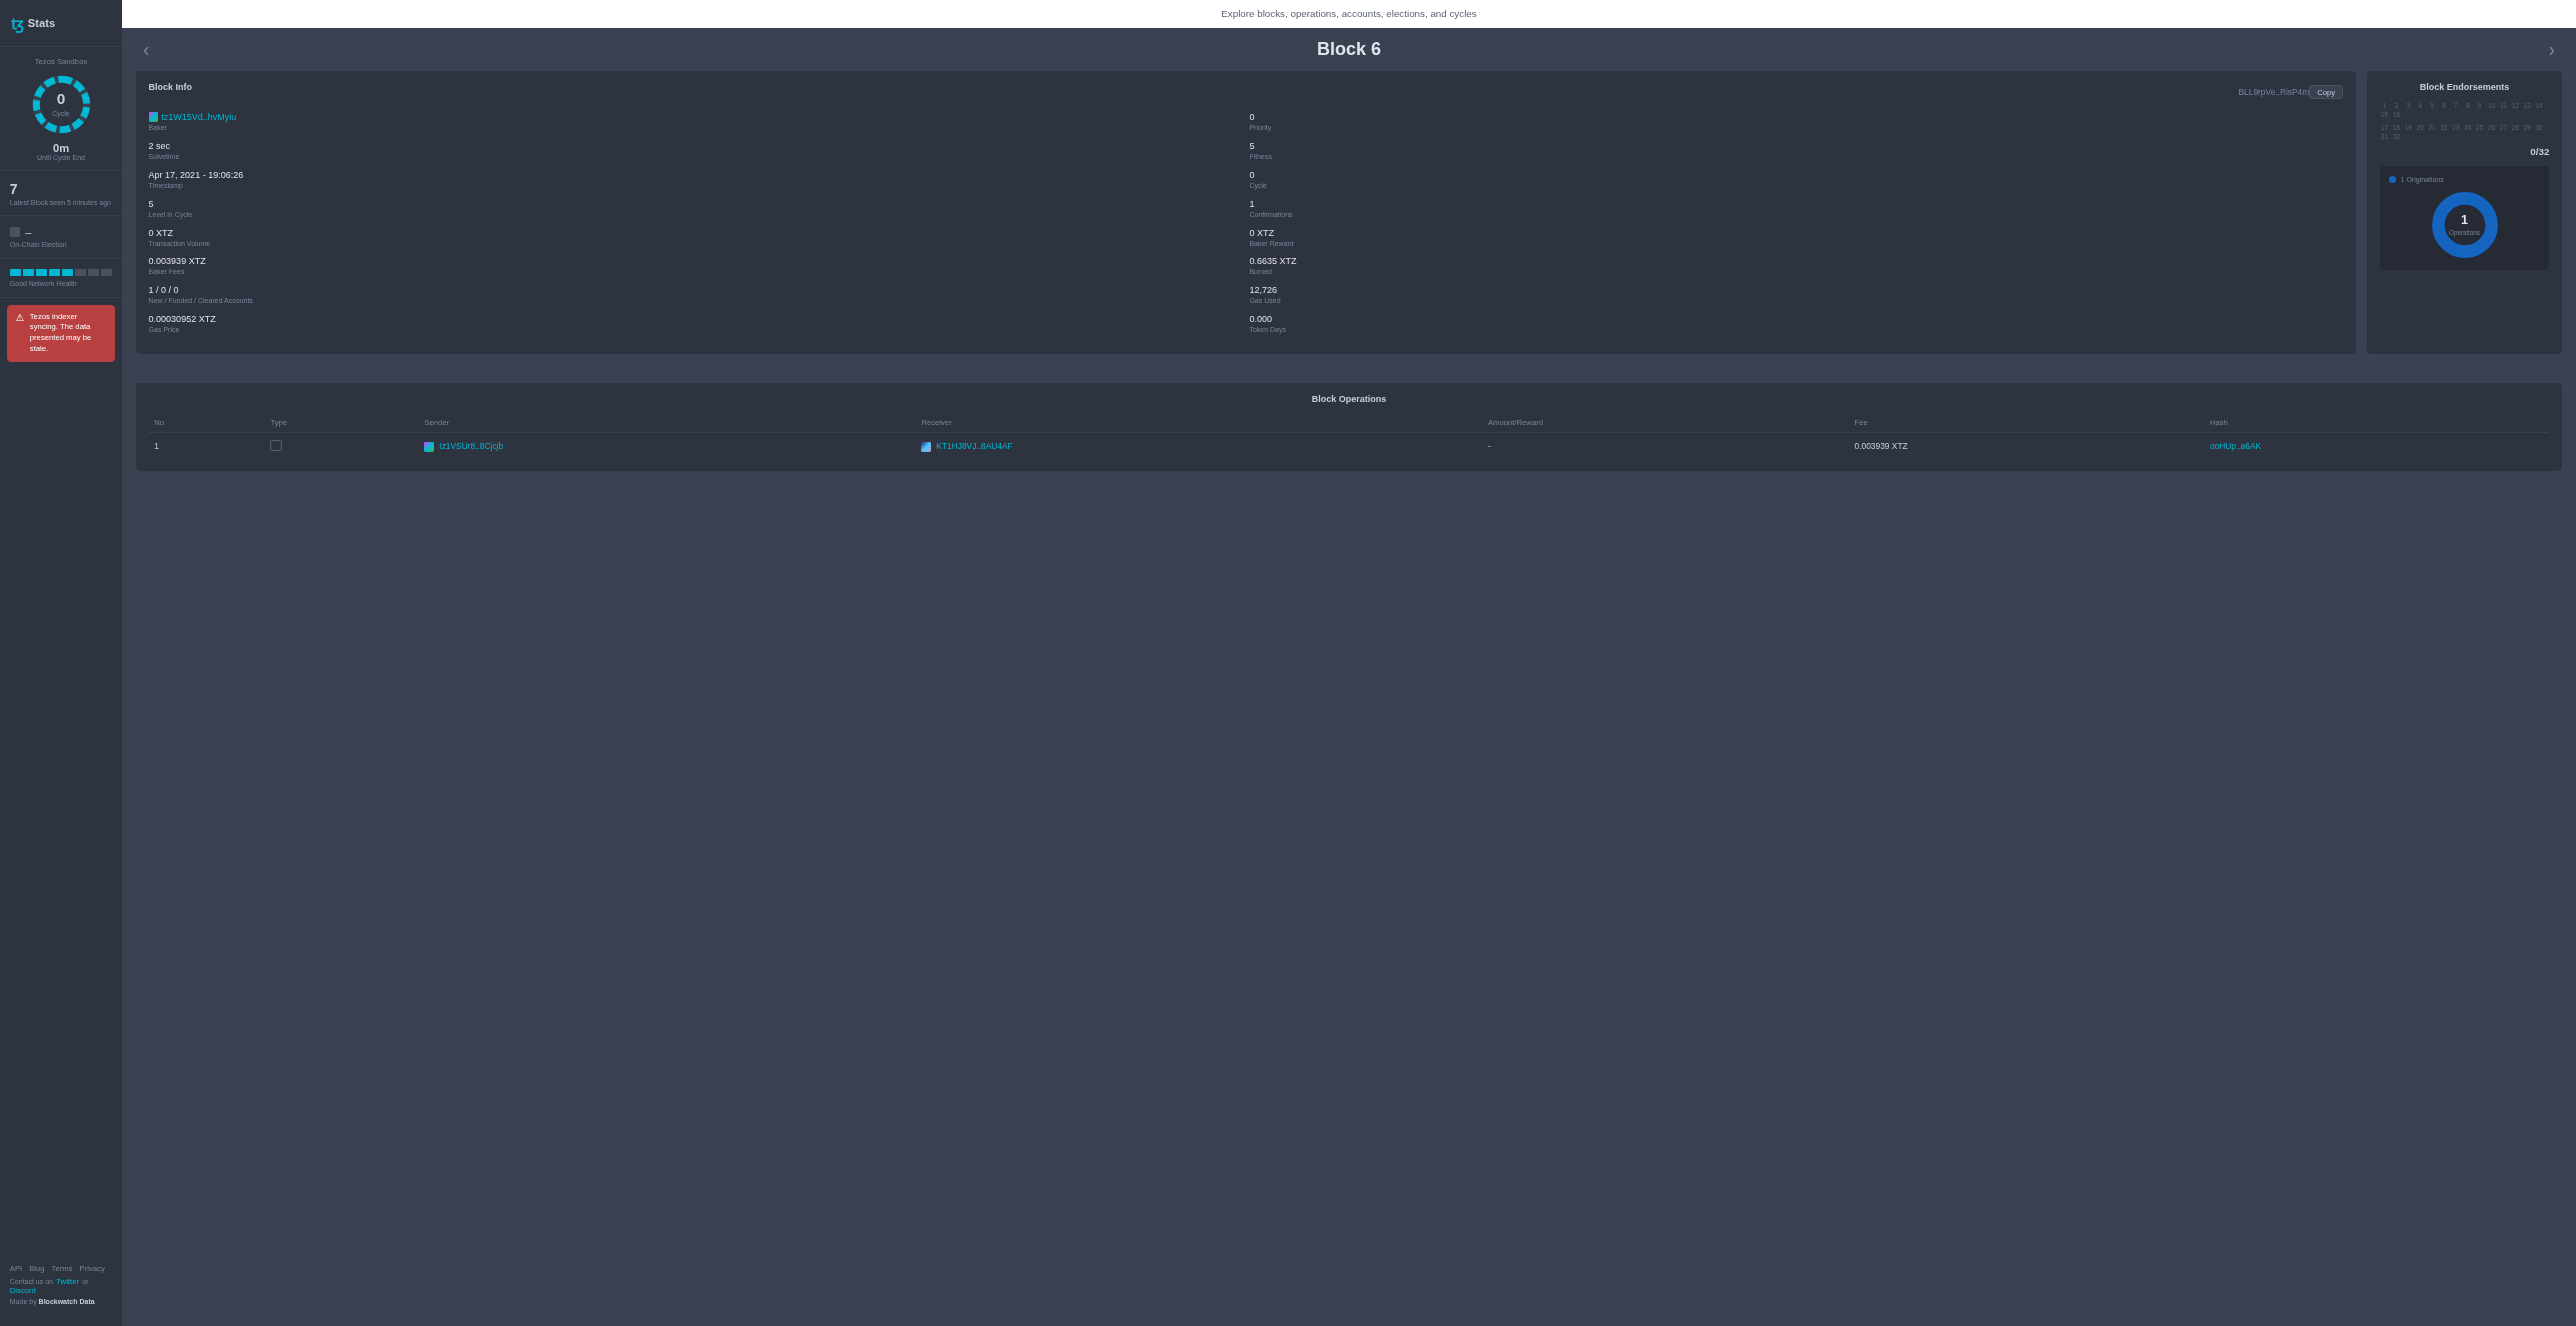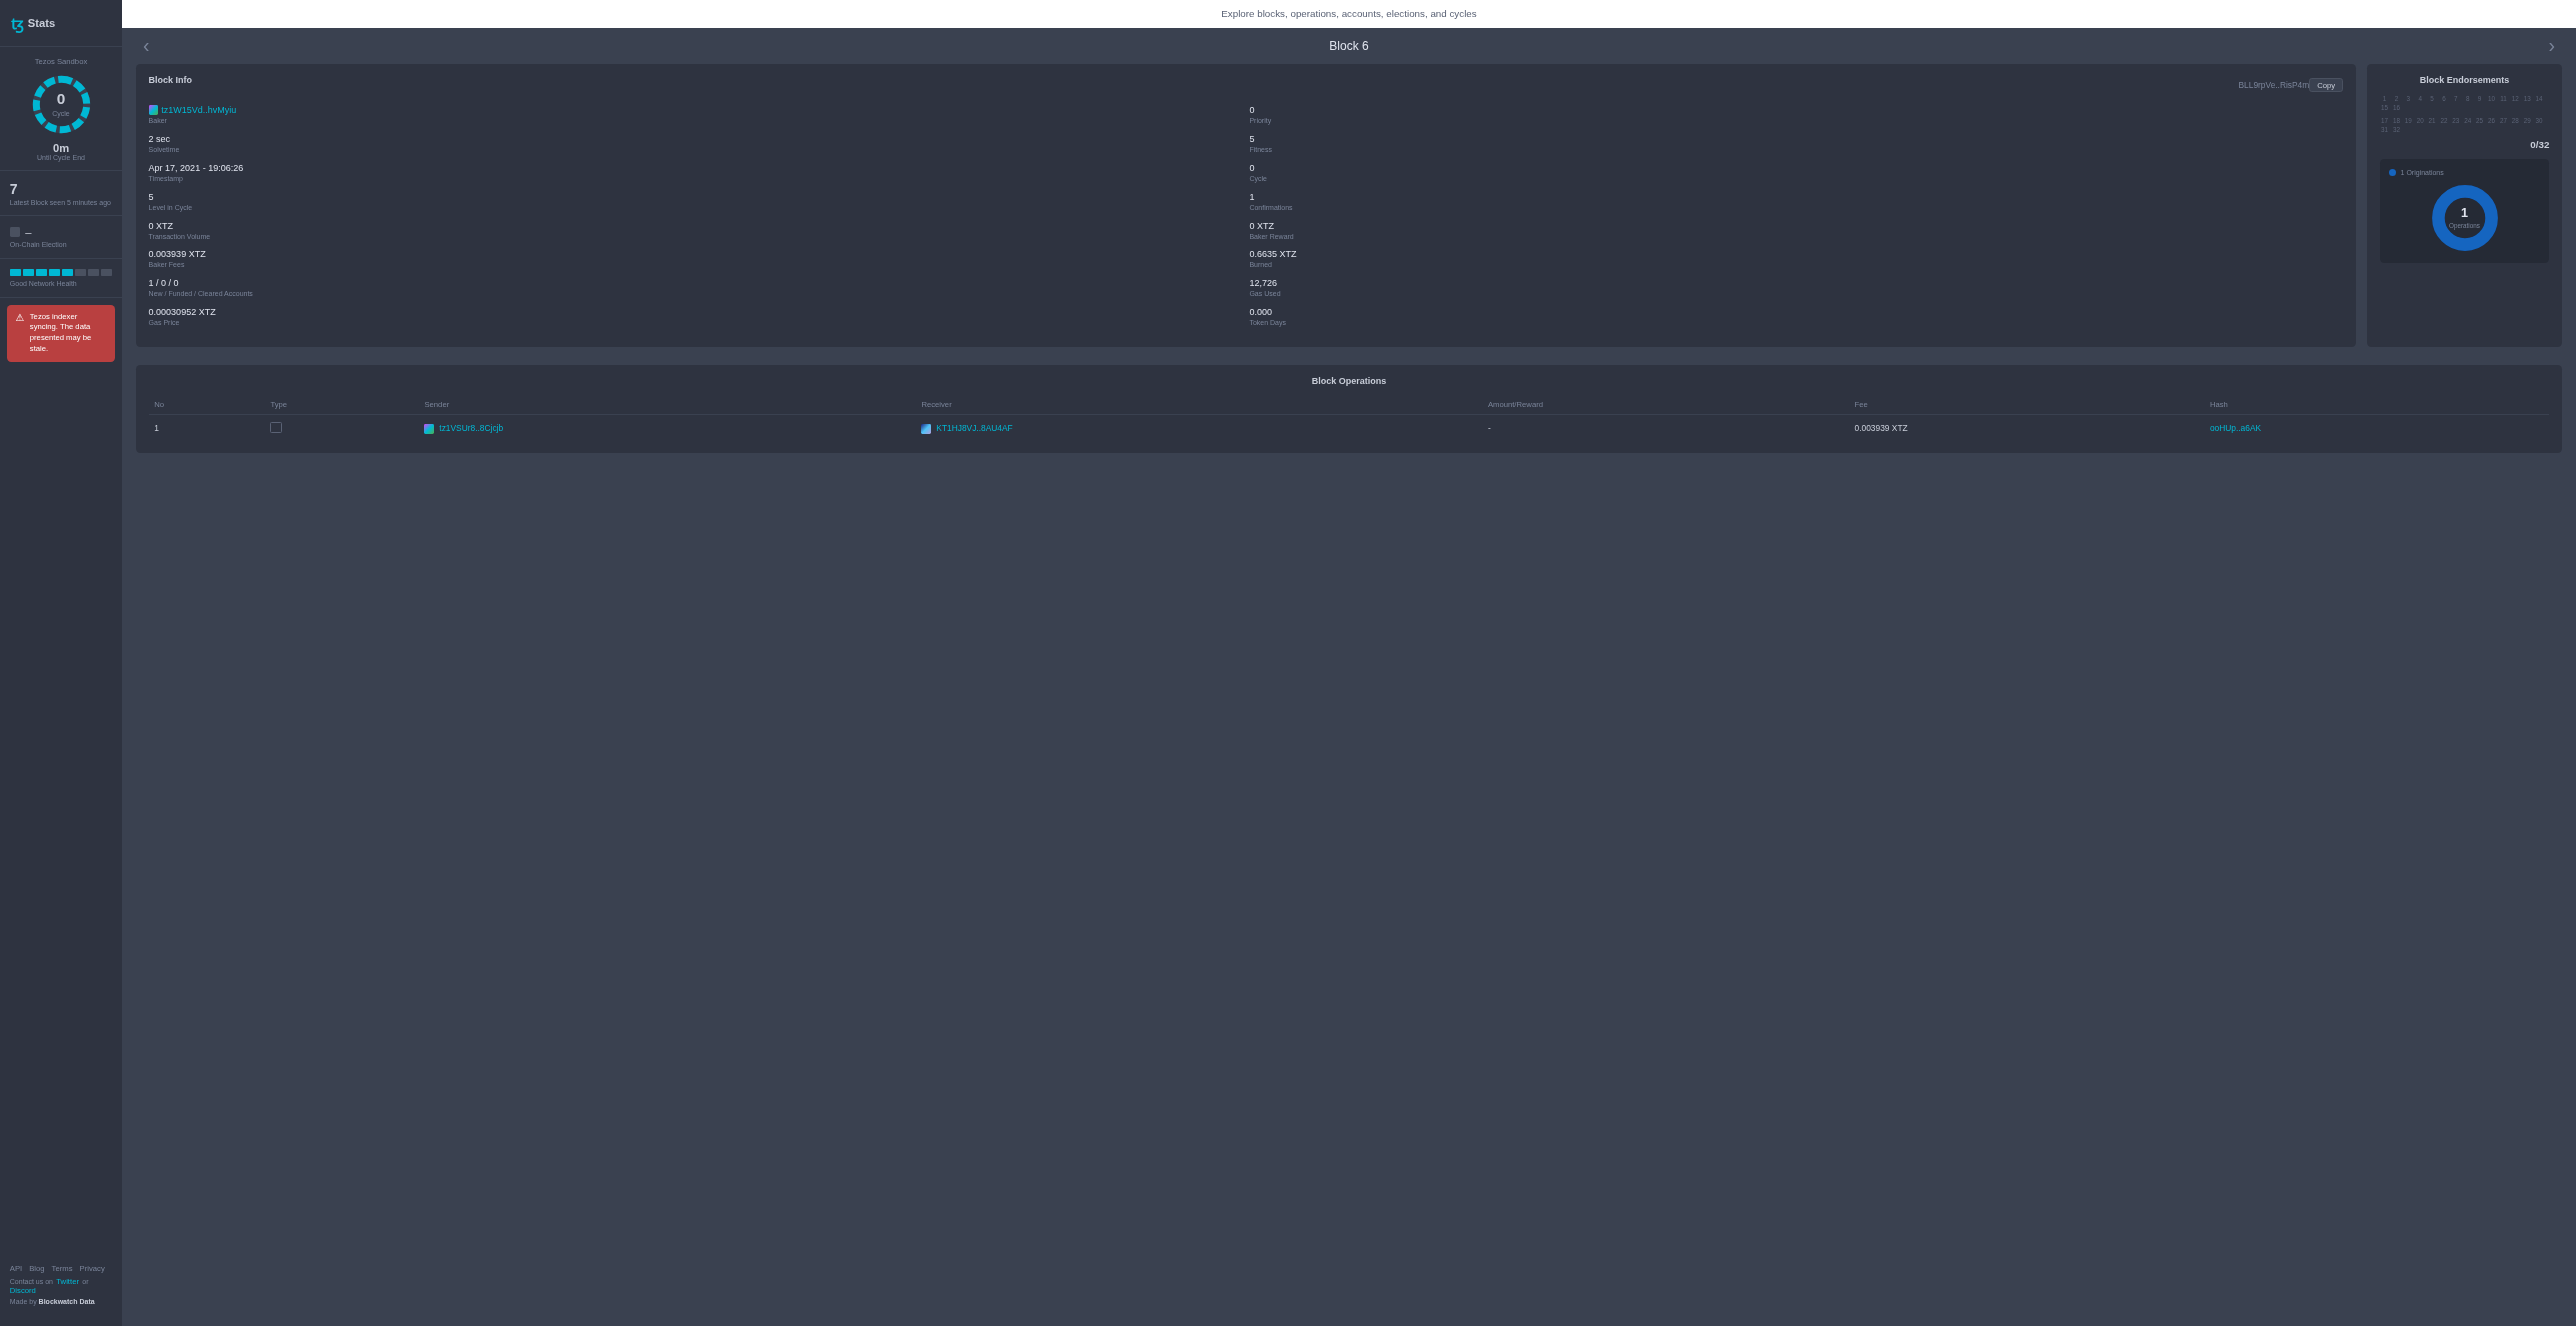--- a/index.html
+++ b/index.html
@@ -257,22 +257,22 @@
 
     .block-nav {
       display: flex;
       align-items: center;
       justify-content: center;
       padding: 11.2px 14px;
       position: relative;
     }
 
     .block-title {
-      font-size: 12px;
-      font-weight: 400;
+      font-size: 18px;
+      font-weight: 700;
       color: #e0e4ee;
     }
 
     .nav-arrow {
       position: absolute;
       font-size: 19.5px;
       color: #7a8499;
       cursor: pointer;
       background: none;
       border: none;
@@ -446,21 +446,21 @@
     }
 
     .ops-label-small {
       font-size: 6.3px;
       color: #7a8499;
     }
 
     
     .block-ops-section {
       padding: 0 14px;
-      margin-top: 18px;
+      margin-top: 29px;
     }
 
     .ops-panel {
       background: #2e3340;
       border-radius: 4.2px;
       padding: 11.2px 12.6px;
     }
 
     .ops-table {
       width: 100%;

